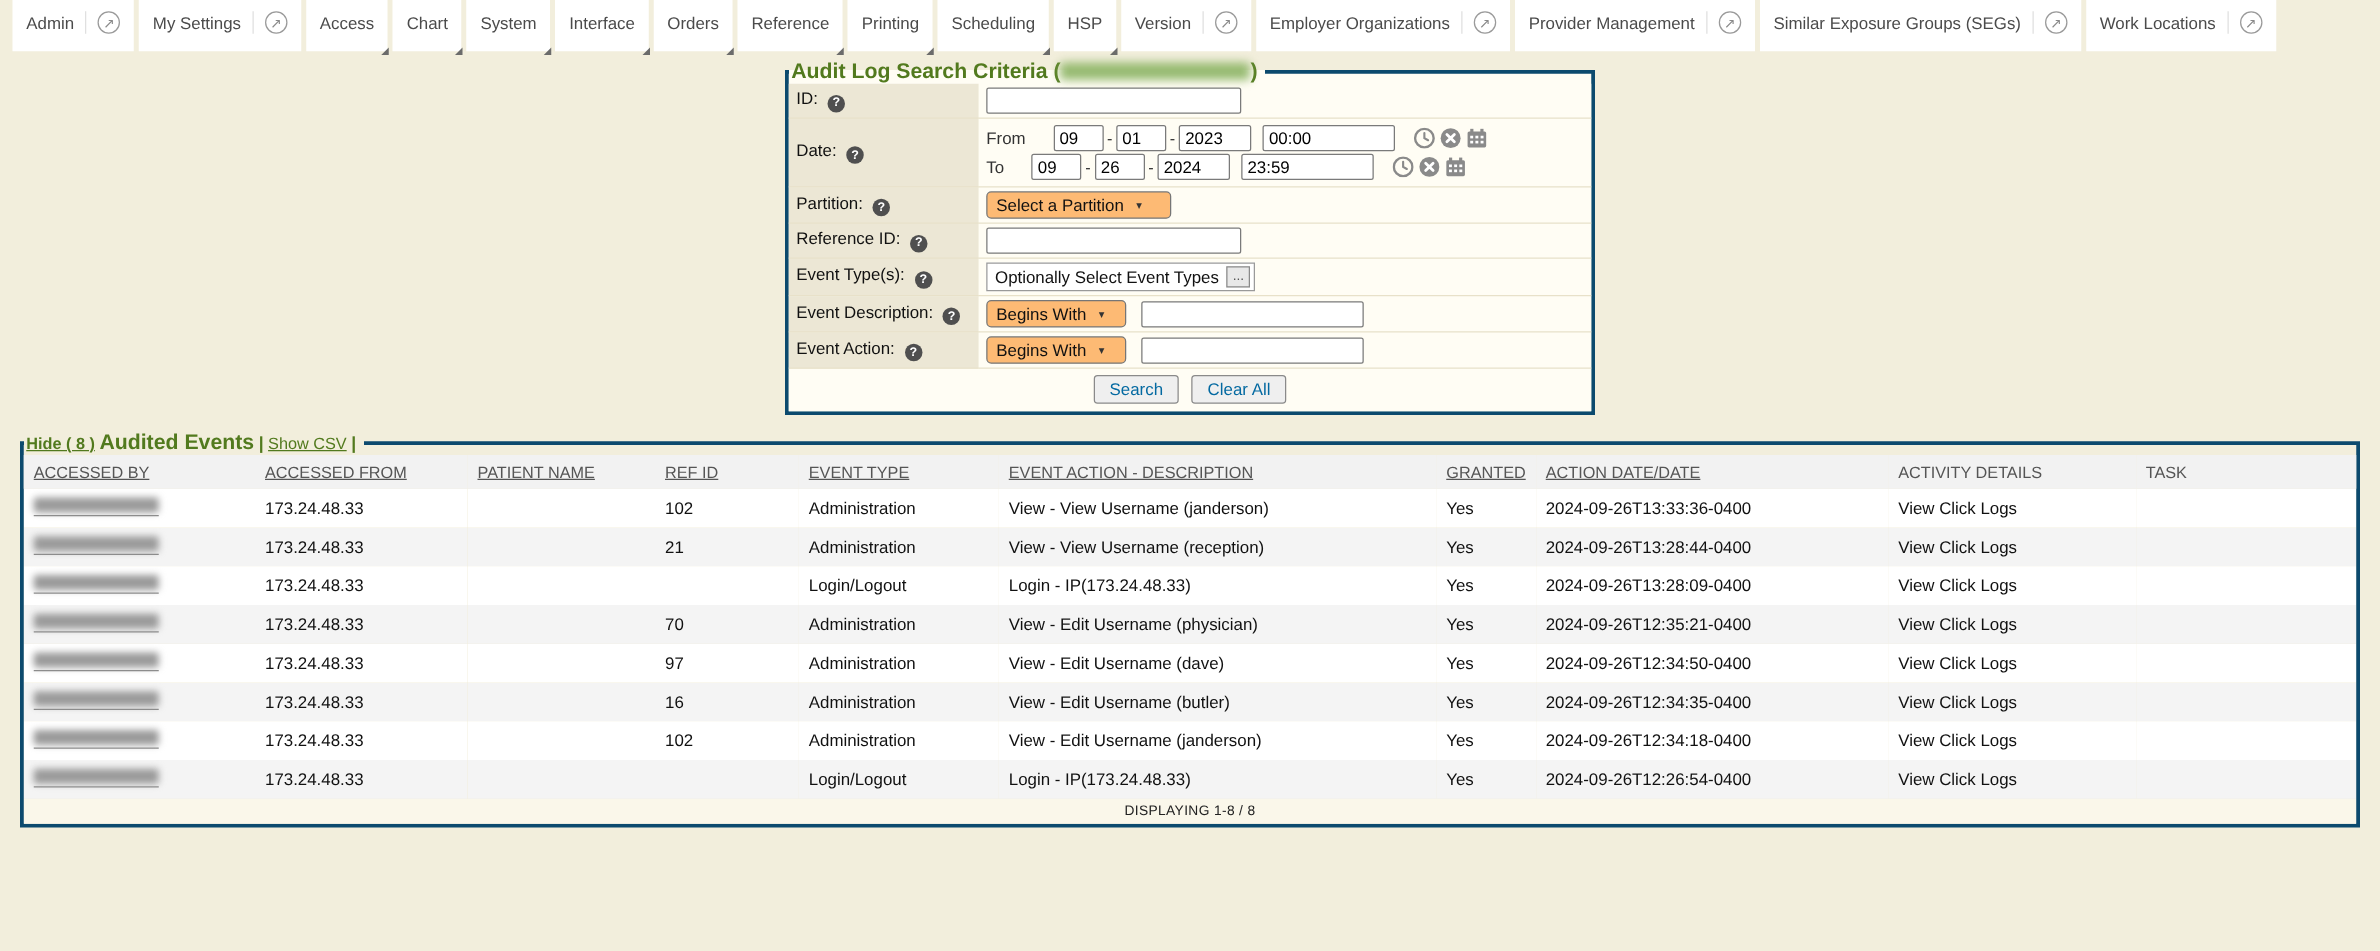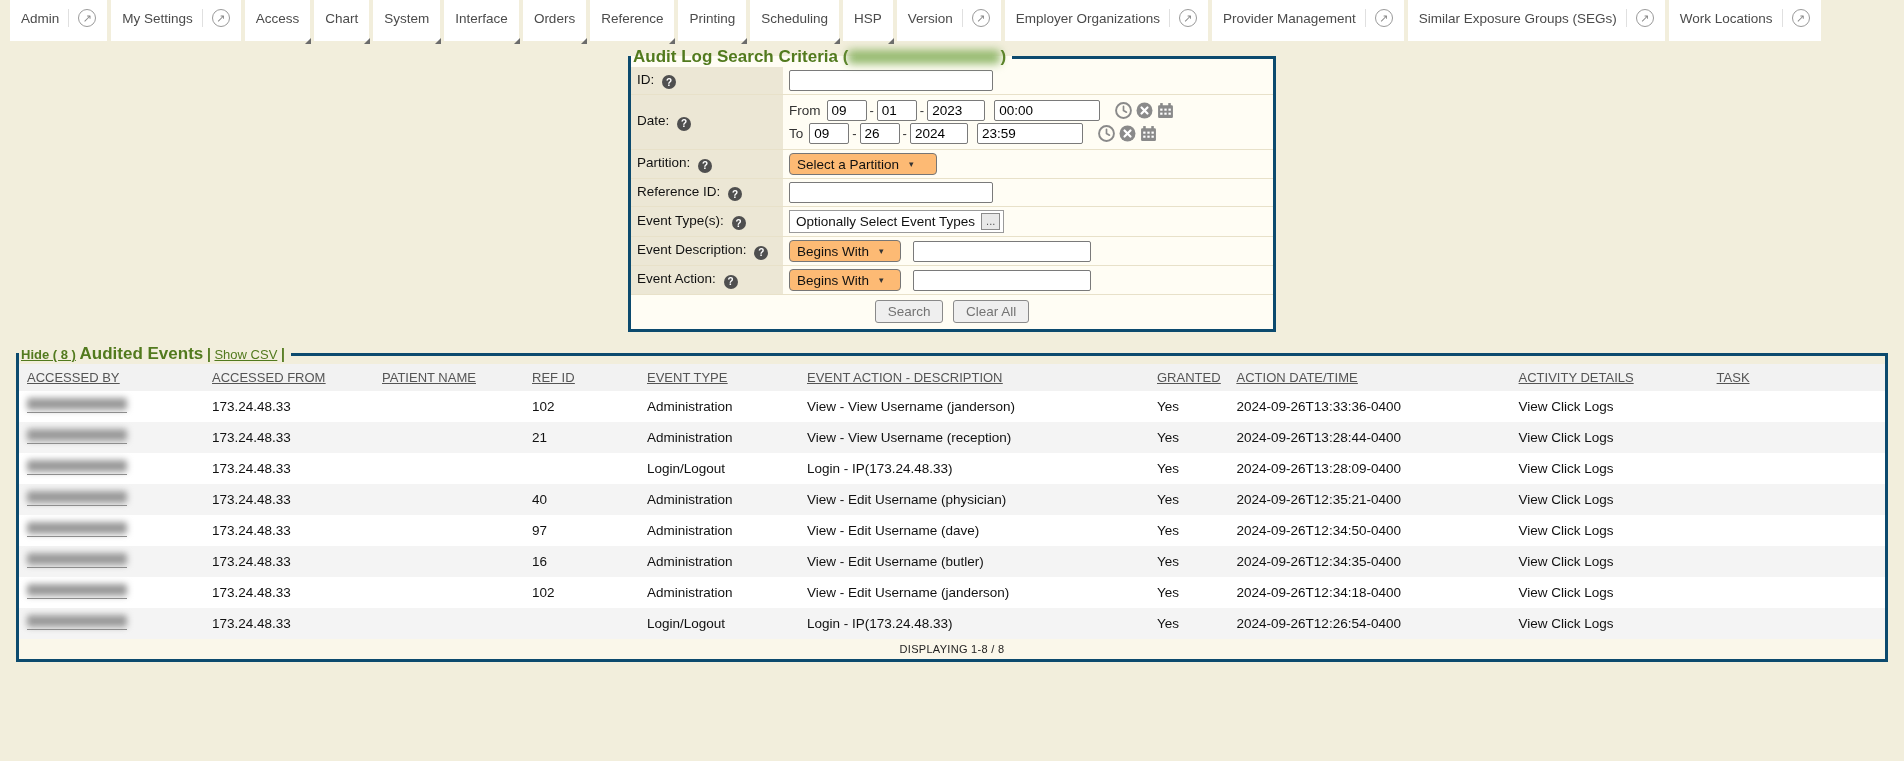--- a/index.html
+++ b/index.html
@@ -67,47 +67,47 @@
     padding: 0 4px; outline: none;
   }
   .bold-input { border: 2px solid #000; height: 23px; }
   .fake-select {
     display: inline-flex; align-items: center; gap: 10px;
     border: 1px solid #767676; border-radius: 4px; background: #fdba74;
     height: 22px; padding: 0 7px; font-size: 13.5px; color: #111; cursor: pointer;
   }
   .chev { font-size: 9px; color: #333; }
   .date-line { display: flex; align-items: center; gap: 3px; margin: 2px 0; }
-  .date-word { color: #333; margin-right: 3px; font-size: 13.5px; }
+  .date-word { color: #333; margin-right: 19px; font-size: 13.5px; }
   .dash { color: #333; }
   .d-mm, .d-dd { width: 40px; } .d-yy { width: 58px; } .d-time { width: 106px; margin-left: 6px; }
   .dicon { width: 17px; height: 17px; margin-left: 4px; cursor: pointer; flex: 0 0 auto; }
   .icon-row { display: inline-flex; align-items: center; margin-left: 8px; }
   .et-box {
     display: inline-flex; align-items: center; gap: 6px;
     border: 1px solid #9a9a9a; background: #fff; padding: 2px 3px 2px 6px;
     font-size: 13.5px; color: #111;
   }
   .et-btn {
     border: 1px solid #8a8a8a; background: #E8E8E8; color: #555;
     font-size: 11px; line-height: 13px; padding: 1px 4px; cursor: pointer;
   }
   .btn {
-    font-family: "Liberation Sans", sans-serif; font-size: 13.5px; color: #737373;
+    font-family: "Liberation Sans", sans-serif; font-size: 13.5px; color: #0369a1;
     background: #EFEFEF; border: 1px solid #8a8a8a; border-radius: 3px;
     padding: 3px 12px; cursor: pointer;
   }
   .btn-row { text-align: center; padding: 5px 0 6px; background: #FFFDF4; }
 
   
   .results-wrap { margin: 12px 14px 0; }
   .results-table { width: 100%; border-collapse: collapse; }
   .results-table th {
     background: #F2F2F2; color: #555; font-weight: normal; font-size: 13px;
-    text-align: left; padding: 6px 8px; white-space: nowrap; text-decoration: underline;
+    text-align: left; padding: 6px 8px; white-space: nowrap;
   }
   .results-table th.sortable span { text-decoration: underline; cursor: pointer; }
   .results-table td {
     font-size: 13.5px; color: #111; padding: 6px 8px; height: 31px;
     white-space: nowrap; overflow: hidden;
   }
   .results-table tbody tr:nth-child(odd)  { background: #FFFFFF; }
   .results-table tbody tr:nth-child(even) { background: #F4F4F4; }
   .redacted-wrap { display: inline-block; border-bottom: 1px solid #8a8a8a; padding-bottom: 2px; cursor: pointer; }
   .redacted {
@@ -474,21 +474,21 @@
   <th class="sortable"><span class="col-label">PATIENT NAME</span></th>
 
   <th class="sortable"><span class="col-label">REF ID</span></th>
 
   <th class="sortable"><span class="col-label">EVENT TYPE</span></th>
 
   <th class="sortable"><span class="col-label">EVENT ACTION - DESCRIPTION</span></th>
 
   <th class="sortable"><span class="col-label">GRANTED</span></th>
 
-  <th class="sortable"><span class="col-label">ACTION DATE/TIME</span></th>
+  <th class="sortable"><span class="col-label">ACTION DATE/DATE</span></th>
 
   <th><span class="col-label">ACTIVITY DETAILS</span></th>
 
   <th><span class="col-label">TASK</span></th>
 </tr>
         </thead>
       <tbody>
   <tr>
     <td>
       <span class="redacted-wrap"><span class="redacted"></span></span>
@@ -533,21 +533,21 @@
     <td>View Click Logs</td>
     <td></td>
   </tr>
 
   <tr>
     <td>
       <span class="redacted-wrap"><span class="redacted"></span></span>
     </td>
     <td>173.24.48.33</td>
     <td></td>
-    <td>40</td>
+    <td>70</td>
     <td>Administration</td>
     <td>View - Edit Username (physician)</td>
     <td>Yes</td>
     <td>2024-09-26T12:35:21-0400</td>
     <td>View Click Logs</td>
     <td></td>
   </tr>
 
   <tr>
     <td>

